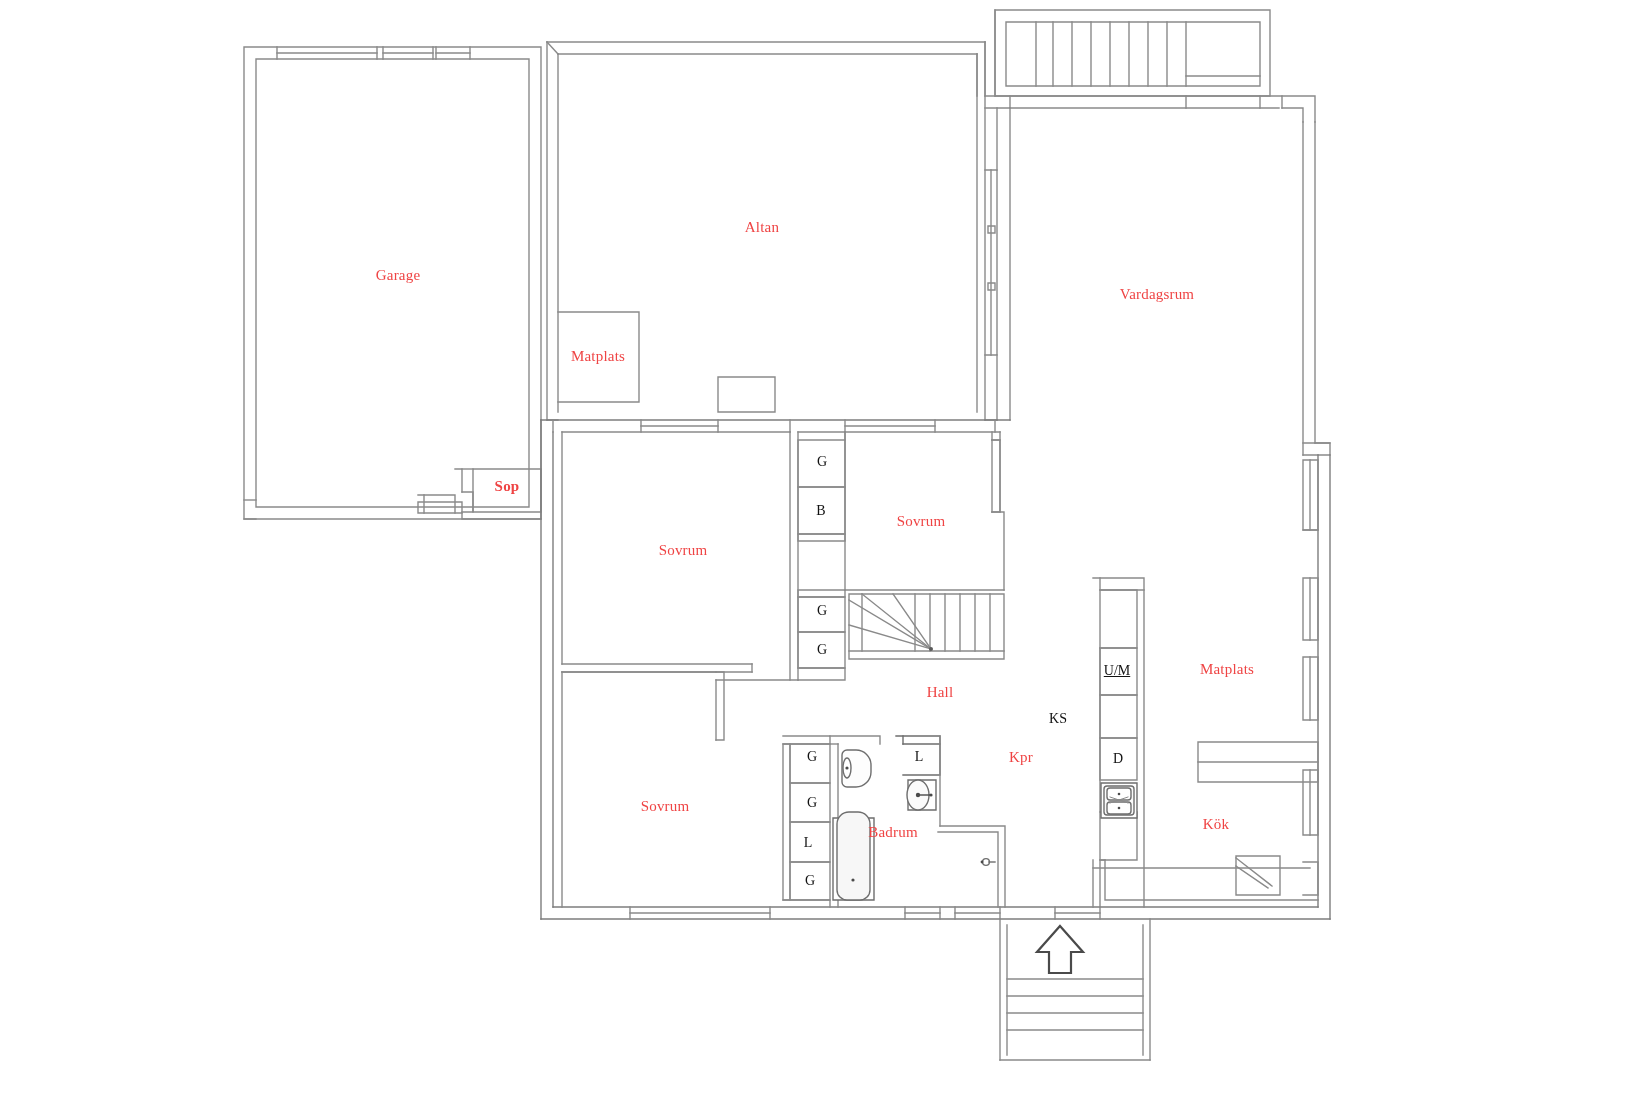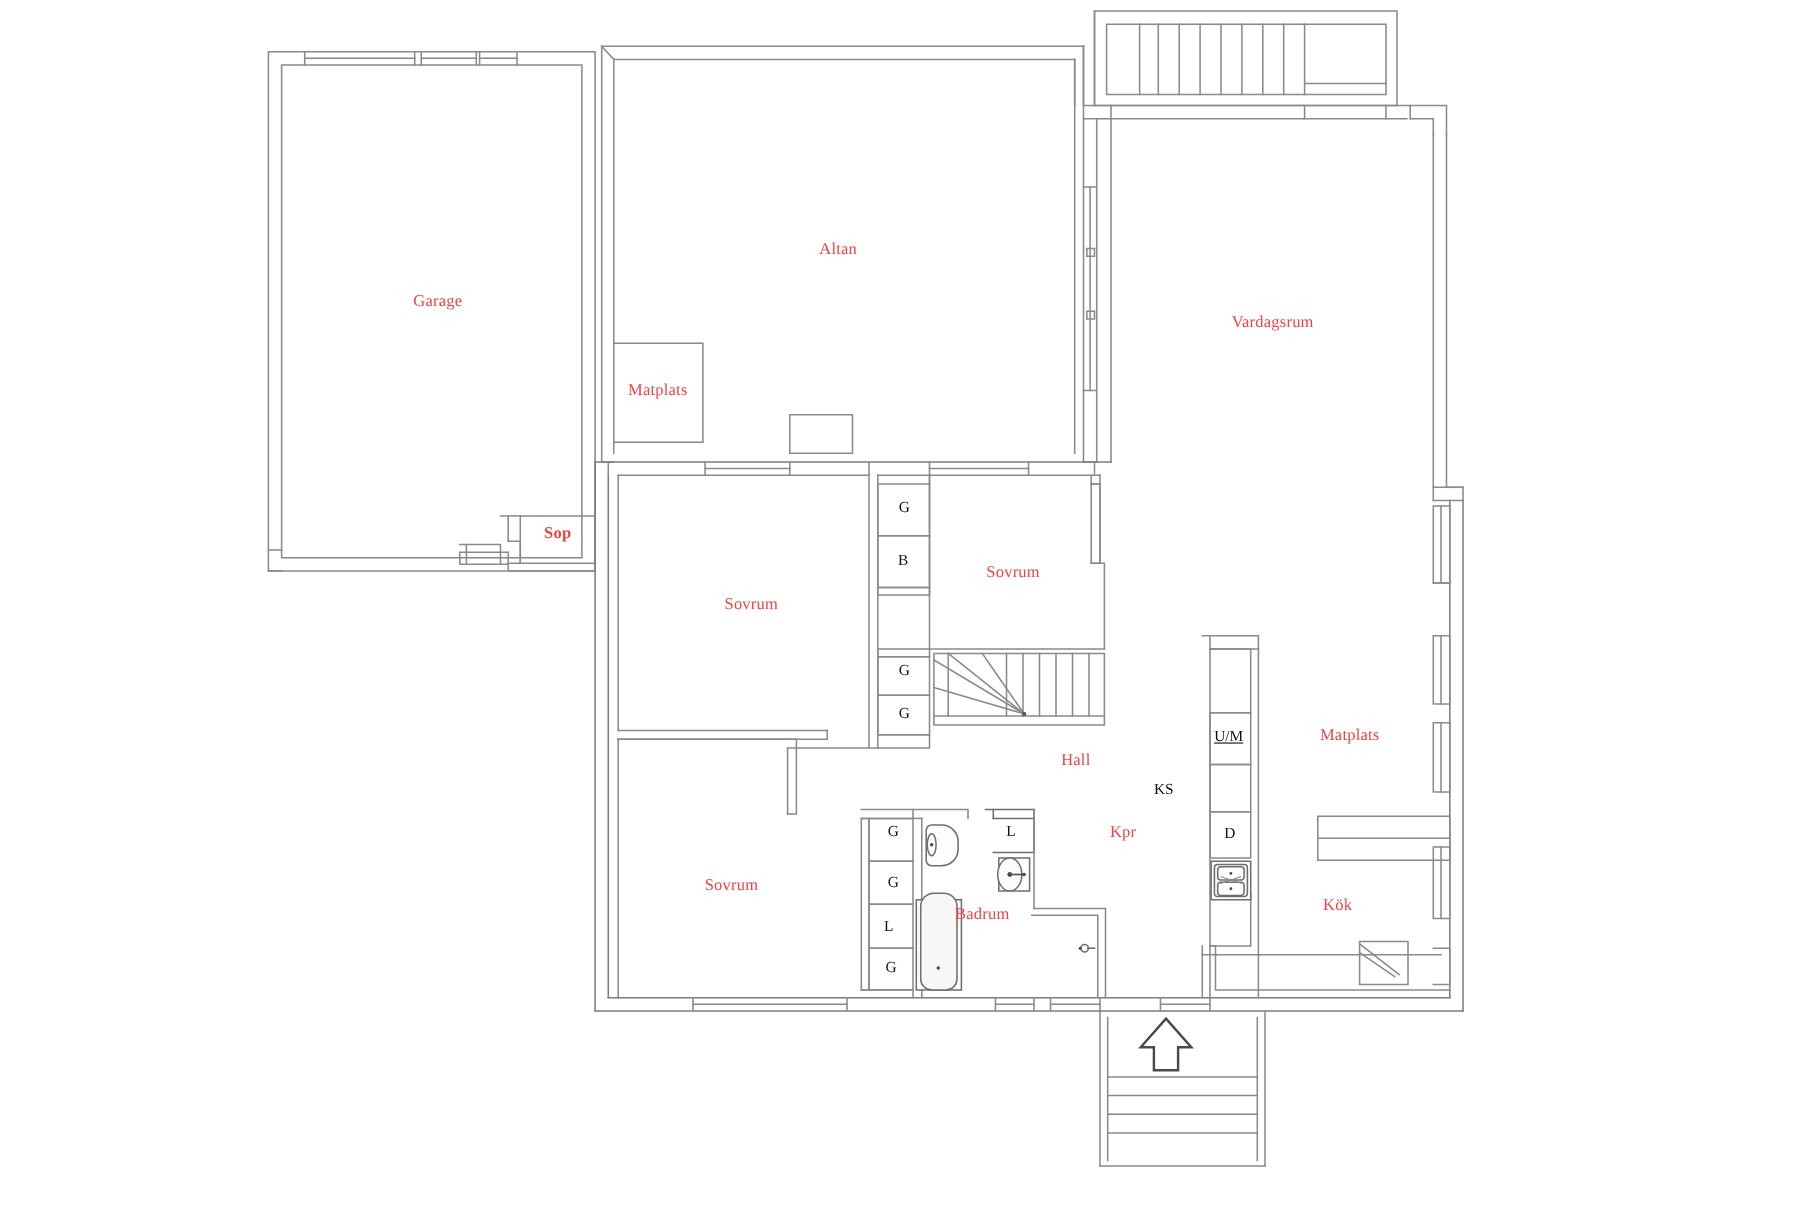--- a/index.html
+++ b/index.html
@@ -341,21 +341,21 @@
   <div class="label-layer">
 
     <div class="room-label" style="left:398px; top:275px;">Garage</div>
     <div class="room-label" style="left:762px; top:227px;">Altan</div>
     <div class="room-label" style="left:598px; top:356px;">Matplats</div>
     <div class="room-label" style="left:507px; top:486px;font-weight:bold;">Sop</div>
     <div class="room-label" style="left:1157px; top:294px;">Vardagsrum</div>
     <div class="room-label" style="left:683px; top:550px;">Sovrum</div>
     <div class="room-label" style="left:921px; top:521px;">Sovrum</div>
     <div class="room-label" style="left:665px; top:806px;">Sovrum</div>
-    <div class="room-label" style="left:978px; top:692px;">Hall</div>
+    <div class="room-label" style="left:940px; top:692px;">Hall</div>
     <div class="room-label" style="left:1021px; top:757px;text-align:right;">Kpr</div>
     <div class="room-label" style="left:893px; top:832px;">Badrum</div>
     <div class="room-label" style="left:1227px; top:669px;">Matplats</div>
     <div class="room-label" style="left:1216px; top:824px;">Kök</div>
 
     <div class="closet-label" style="left:822px; top:462px;">G</div>
     <div class="closet-label" style="left:821px; top:511px;">B</div>
     <div class="closet-label" style="left:822px; top:611px;">G</div>
     <div class="closet-label" style="left:822px; top:650px;">G</div>
     <div class="closet-label" style="left:812px; top:757px;">G</div>

